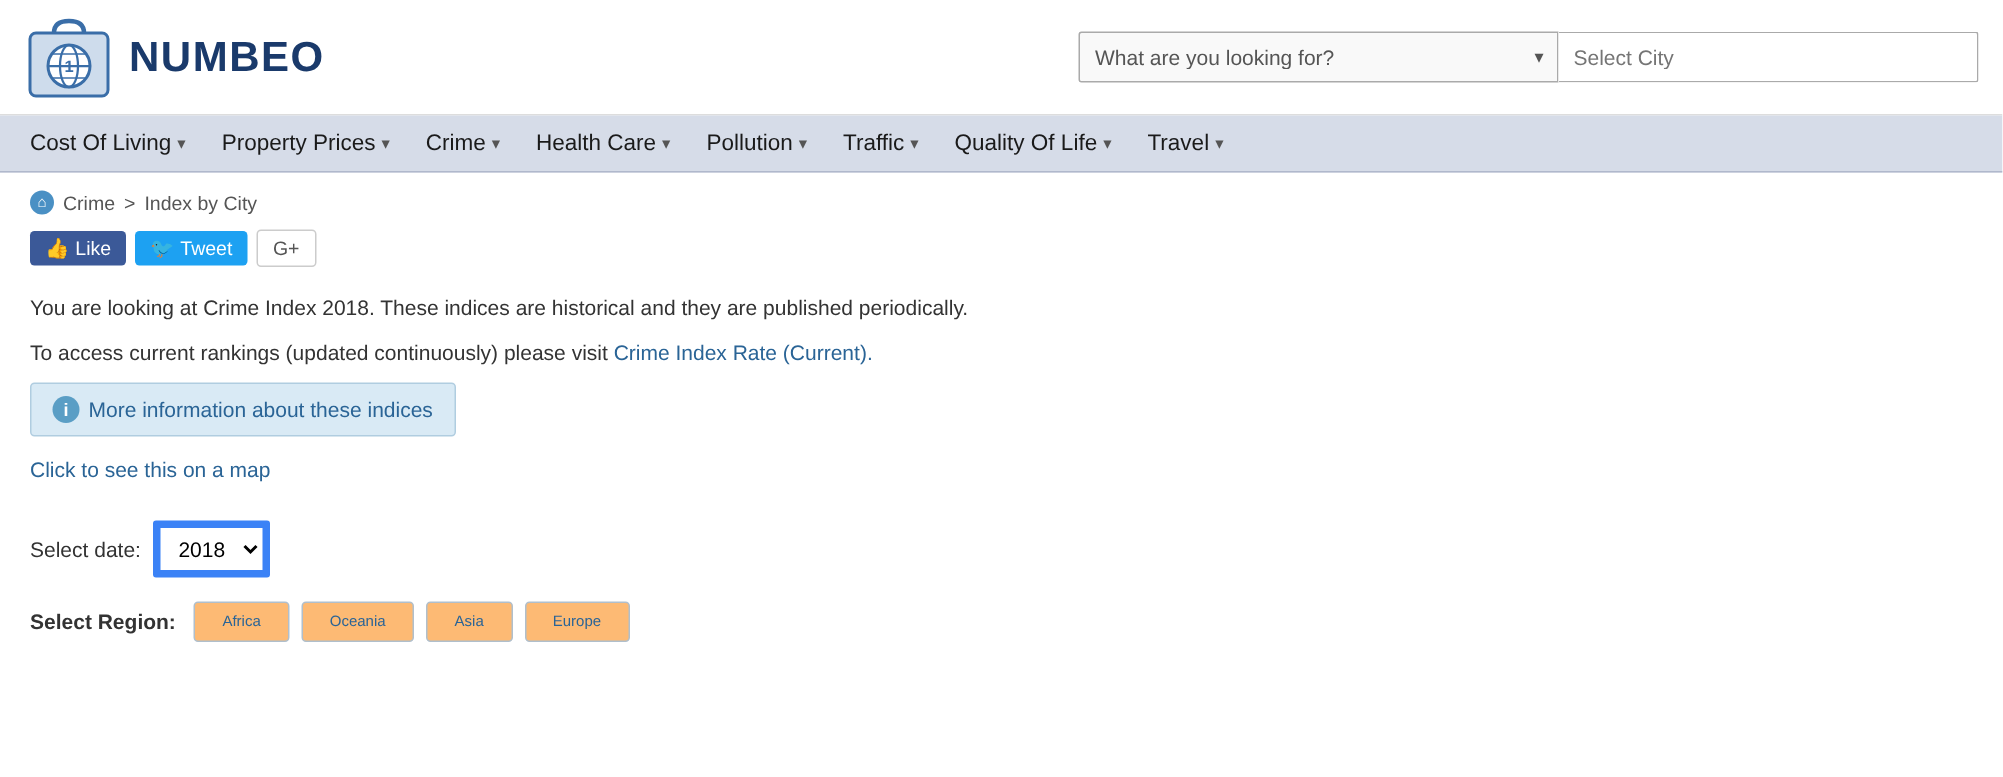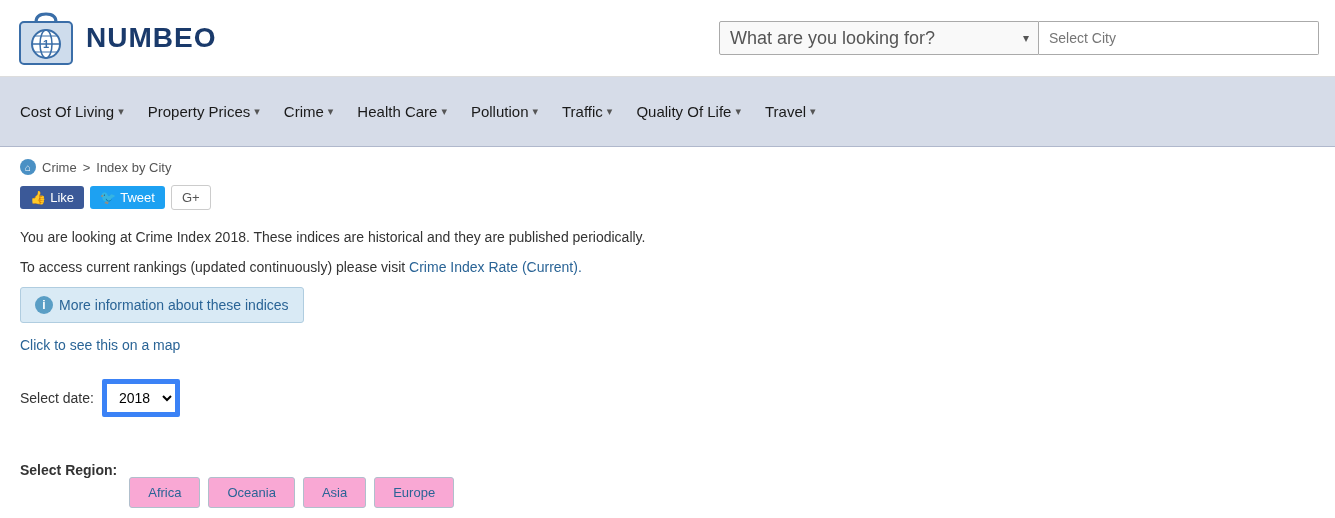--- a/index.html
+++ b/index.html
@@ -25,21 +25,21 @@
     }
     .logo-text {
       font-size: 28px;
       font-weight: bold;
       color: #1a3a6b;
       letter-spacing: 1px;
     }
     .search-dropdown {
       border: 1px solid #aaa;
       padding: 6px 10px;
-      font-size: 18px;
+      font-size: 14px;
       color: #555;
       background: #f9f9f9;
       cursor: pointer;
       height: 34px;
       min-width: 320px;
       appearance: none;
       -webkit-appearance: none;
       border-radius: 2px 0 0 2px;
     }
     .search-city {
@@ -64,21 +64,21 @@
       color: #555;
       pointer-events: none;
       font-size: 12px;
     }
 
     
     .nav {
       background: #d6dce8;
       display: flex;
       align-items: center;
-      padding: 16px 8px;
+      padding: 0 8px;
       border-bottom: 1px solid #b0b8cc;
     }
     .nav-item {
       display: flex;
       align-items: center;
       padding: 10px 12px;
       font-size: 15px;
       color: #1a1a1a;
       cursor: pointer;
       white-space: nowrap;
@@ -234,28 +234,27 @@
       flex-wrap: wrap;
     }
     .region-label {
       font-weight: bold;
       font-size: 14px;
       color: #333;
       margin-right: 4px;
     }
     .region-btn {
       border: 1px solid #b0bfcc;
-      background: #f9a8d4;
+      background: #fdba74;
       color: #2a6496;
       padding: 7px 18px;
-      font-size: 13px;
-      cursor: pointer;
-      border-radius: 3px;
-      text-decoration: none;
-      margin-top: 44px;
+      font-size: 10px;
+      cursor: pointer;
+      border-radius: 3px;
+      text-decoration: none;
     }
   </style>
 </head>
 <body>
 
 <div class="header">
   <div class="logo-area">
     <div class="logo-icon">
       <svg width="60" height="60" viewBox="0 0 60 60">
         <rect x="4" y="14" width="52" height="42" rx="4" fill="#e8f0f8" stroke="#3a6ea8" stroke-width="2"></rect>

